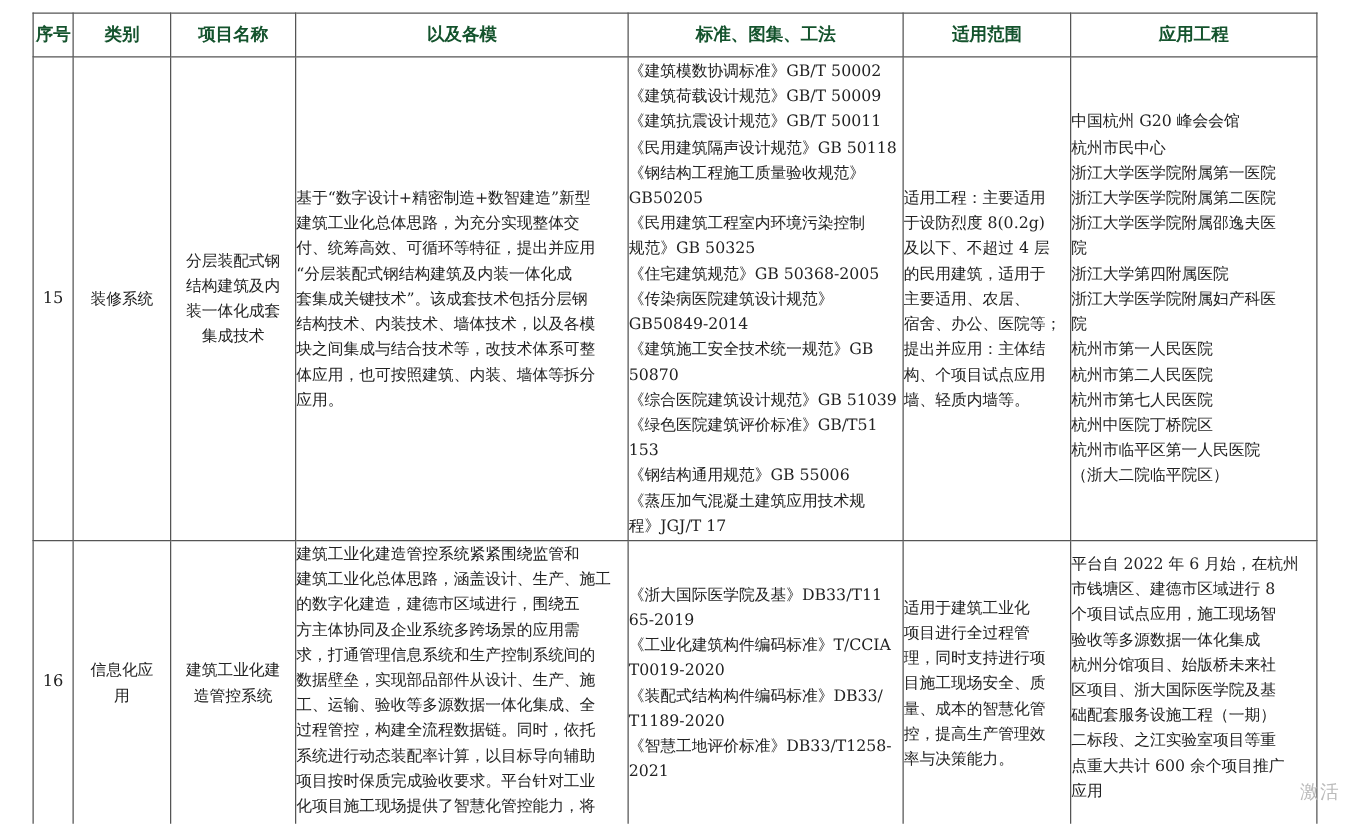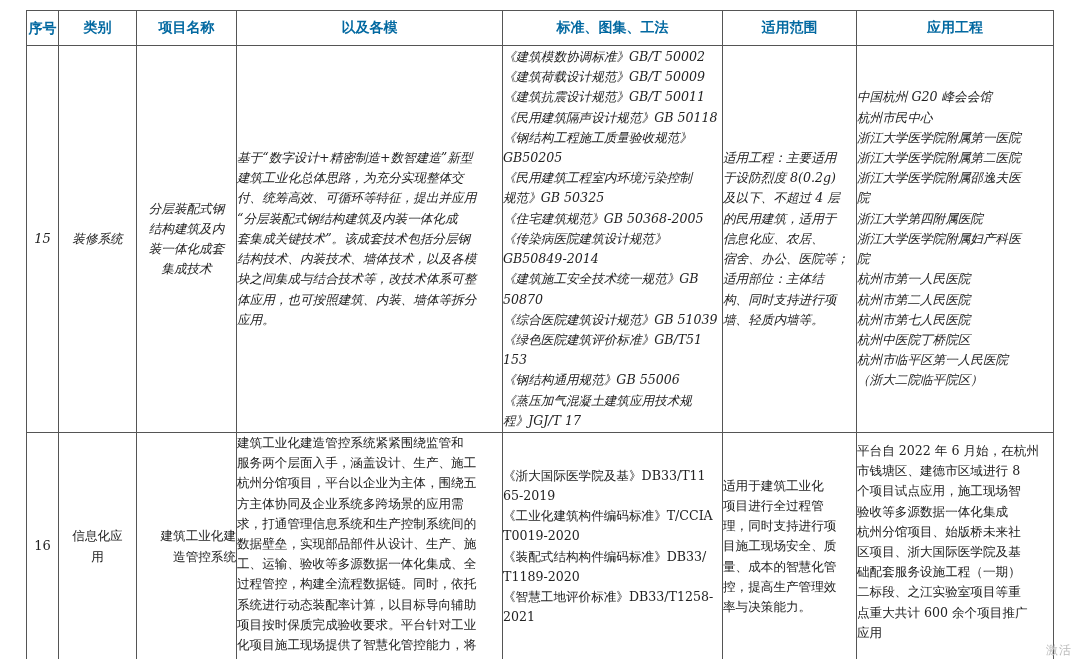--- a/index.html
+++ b/index.html
@@ -2,37 +2,37 @@
 <html><head>
 <meta charset="utf-8">
 <style>
   html, body { margin: 0; padding: 0; background: #ffffff; }
   body { width: 1080px; height: 659px; overflow: hidden; position: relative;
          font-family: "DejaVu Serif", "Liberation Serif", serif; color: #222; }
   table.spec { position: absolute; left: 26px; top: 10px; border-collapse: collapse;
                table-layout: fixed; width: 1027px; }
   table.spec td, table.spec th { border: 1.3px solid #555; padding: 0; vertical-align: middle; }
   table.spec th { font-family: "DejaVu Sans", "Liberation Sans", sans-serif; font-weight: bold;
-                  font-size: 14px; height: 34px; text-align: center; color: #0369a1; }
+                  font-size: 14px; height: 34px; text-align: center; color: #14532d; }
   th.seq { line-height: 16px; }
   td { font-size: 12.6px; line-height: 20.2px; }
   td.center { text-align: center; }
   td.c-seq { font-size: 13px; }
   td.c-cat, td.c-name { padding: 0 6px; }
   td.c-cat { text-align: center; margin-left: 34px; }
   td.c-name { text-align: center; }
-  td.c-name.left { text-align: right; }
+  td.c-name.left { text-align: center; }
   td.c-intro { padding: 0 6px; text-align: justify; }
   td.c-std { padding: 0 6px; }
   td.c-scope { padding: 0 7px; text-align: justify; }
   td.c-app { padding: 0 8px; }
   .line { display: block; white-space: nowrap; }
-  tr.r15 td { height: 386px; font-style: italic; }
+  tr.r15 td { height: 386px; }
   tr.r16 td { height: 219px; }
-  .watermark { position: absolute; right: 8px; bottom: 0px; font-size: 12px; color: #bbb;
+  .watermark { position: absolute; right: 8px; bottom: 16px; font-size: 15px; color: #bbb;
                font-family: Liberation Mono, monospace; letter-spacing: 1px; }
 </style>
 </head>
 <body>
 
 <table class="spec">
   <colgroup>
     <col style="width:32px">
     <col style="width:78px">
     <col style="width:100px">
@@ -92,24 +92,24 @@
         <span class="line">153</span>
         <span class="line">《钢结构通用规范》GB 55006</span>
         <span class="line">《蒸压加气混凝土建筑应用技术规</span>
         <span class="line">程》JGJ/T 17</span>
       </td>
       <td class="c-scope">
         <span class="line">适用工程：主要适用</span>
         <span class="line">于设防烈度 8(0.2g)</span>
         <span class="line">及以下、不超过 4 层</span>
         <span class="line">的民用建筑，适用于</span>
-        <span class="line">信息化应、农居、</span>
+        <span class="line">主要适用、农居、</span>
         <span class="line">宿舍、办公、医院等；</span>
-        <span class="line">适用部位：主体结</span>
-        <span class="line">构、同时支持进行项</span>
+        <span class="line">提出并应用：主体结</span>
+        <span class="line">构、个项目试点应用</span>
         <span class="line">墙、轻质内墙等。</span>
       </td>
       <td class="c-app">
         <span class="line">中国杭州 G20 峰会会馆</span>
         <span class="line">杭州市民中心</span>
         <span class="line">浙江大学医学院附属第一医院</span>
         <span class="line">浙江大学医学院附属第二医院</span>
         <span class="line">浙江大学医学院附属邵逸夫医</span>
         <span class="line">院</span>
         <span class="line">浙江大学第四附属医院</span>
@@ -128,22 +128,22 @@
       <td class="c-cat">
         <span class="line">信息化应</span>
         <span class="line">用</span>
       </td>
       <td class="c-name left">
         <span class="line">建筑工业化建</span>
         <span class="line">造管控系统</span>
       </td>
       <td class="c-intro" style="vertical-align:top">
         <span class="line">建筑工业化建造管控系统紧紧围绕监管和</span>
-        <span class="line">服务两个层面入手，涵盖设计、生产、施工</span>
-        <span class="line">杭州分馆项目，平台以企业为主体，围绕五</span>
+        <span class="line">建筑工业化总体思路，涵盖设计、生产、施工</span>
+        <span class="line">的数字化建造，建德市区域进行，围绕五</span>
         <span class="line">方主体协同及企业系统多跨场景的应用需</span>
         <span class="line">求，打通管理信息系统和生产控制系统间的</span>
         <span class="line">数据壁垒，实现部品部件从设计、生产、施</span>
         <span class="line">工、运输、验收等多源数据一体化集成、全</span>
         <span class="line">过程管控，构建全流程数据链。同时，依托</span>
         <span class="line">系统进行动态装配率计算，以目标导向辅助</span>
         <span class="line">项目按时保质完成验收要求。平台针对工业</span>
         <span class="line">化项目施工现场提供了智慧化管控能力，将</span>
       </td>
       <td class="c-std">

